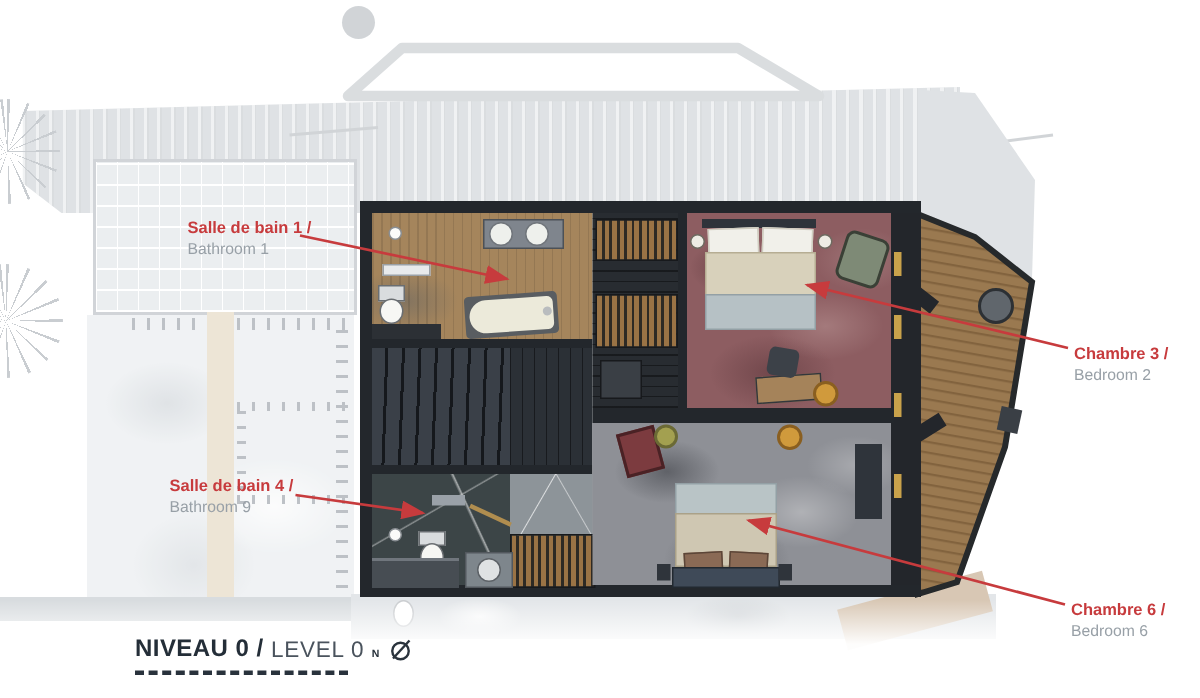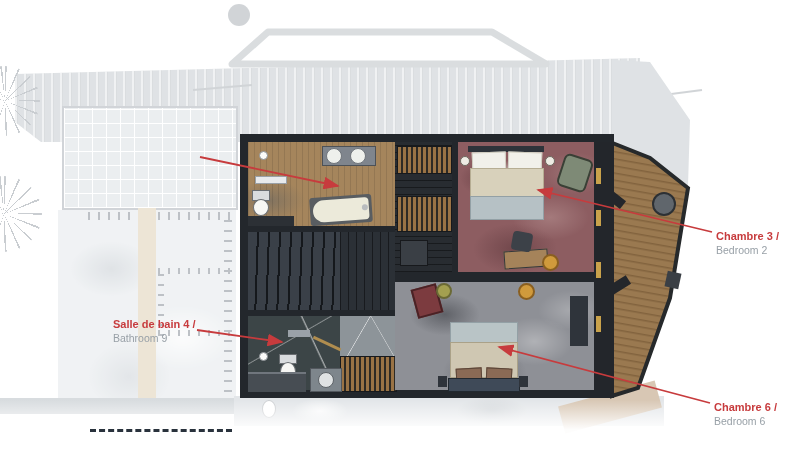--- a/index.html
+++ b/index.html
@@ -207,30 +207,43 @@
       <marker id="arr" markerWidth="9" markerHeight="7" refX="8" refY="3.5" orient="auto">
         <path d="M0,0 L9,3.5 L0,7 Z" fill="#c73b3d"></path>
       </marker>
     </defs>
     <line x1="200" y1="157" x2="338" y2="186" stroke="#c73b3d" stroke-width="1.8" marker-end="url(#arr)"></line>
     <line x1="712" y1="232" x2="538" y2="190" stroke="#c73b3d" stroke-width="1.8" marker-end="url(#arr)"></line>
     <line x1="197" y1="330" x2="282" y2="342" stroke="#c73b3d" stroke-width="1.8" marker-end="url(#arr)"></line>
     <line x1="710" y1="403" x2="499" y2="347" stroke="#c73b3d" stroke-width="1.8" marker-end="url(#arr)"></line>
   </svg>
 
+  <div class="lbl" style="left:125px;top:146px;">
+    <div class="fr">Salle de bain 1 /</div>
+    <div class="en">Bathroom 1</div>
+  </div>
   <div class="lbl" style="left:113px;top:318px;">
     <div class="fr">Salle de bain 4 /</div>
     <div class="en">Bathroom 9</div>
   </div>
   <div class="lbl" style="left:716px;top:230px;">
     <div class="fr">Chambre 3 /</div>
     <div class="en">Bedroom 2</div>
   </div>
   <div class="lbl" style="left:714px;top:401px;">
     <div class="fr">Chambre 6 /</div>
     <div class="en">Bedroom 6</div>
   </div>
 
   <div id="legend">
+    <div class="row">
+      <span class="fr">NIVEAU 0 /</span>
+      <span class="en">LEVEL 0</span>
+      <span class="n">N</span>
+      <svg width="18" height="18" style="position:static">
+        <circle cx="9" cy="10" r="5.5" fill="none" stroke="#2a333d" stroke-width="1.6"></circle>
+        <line x1="4" y1="15" x2="15" y2="3" stroke="#2a333d" stroke-width="1.6"></line>
+      </svg>
+    </div>
     <div id="dashes"></div>
   </div>
 
 </div>
 
 </body></html>

